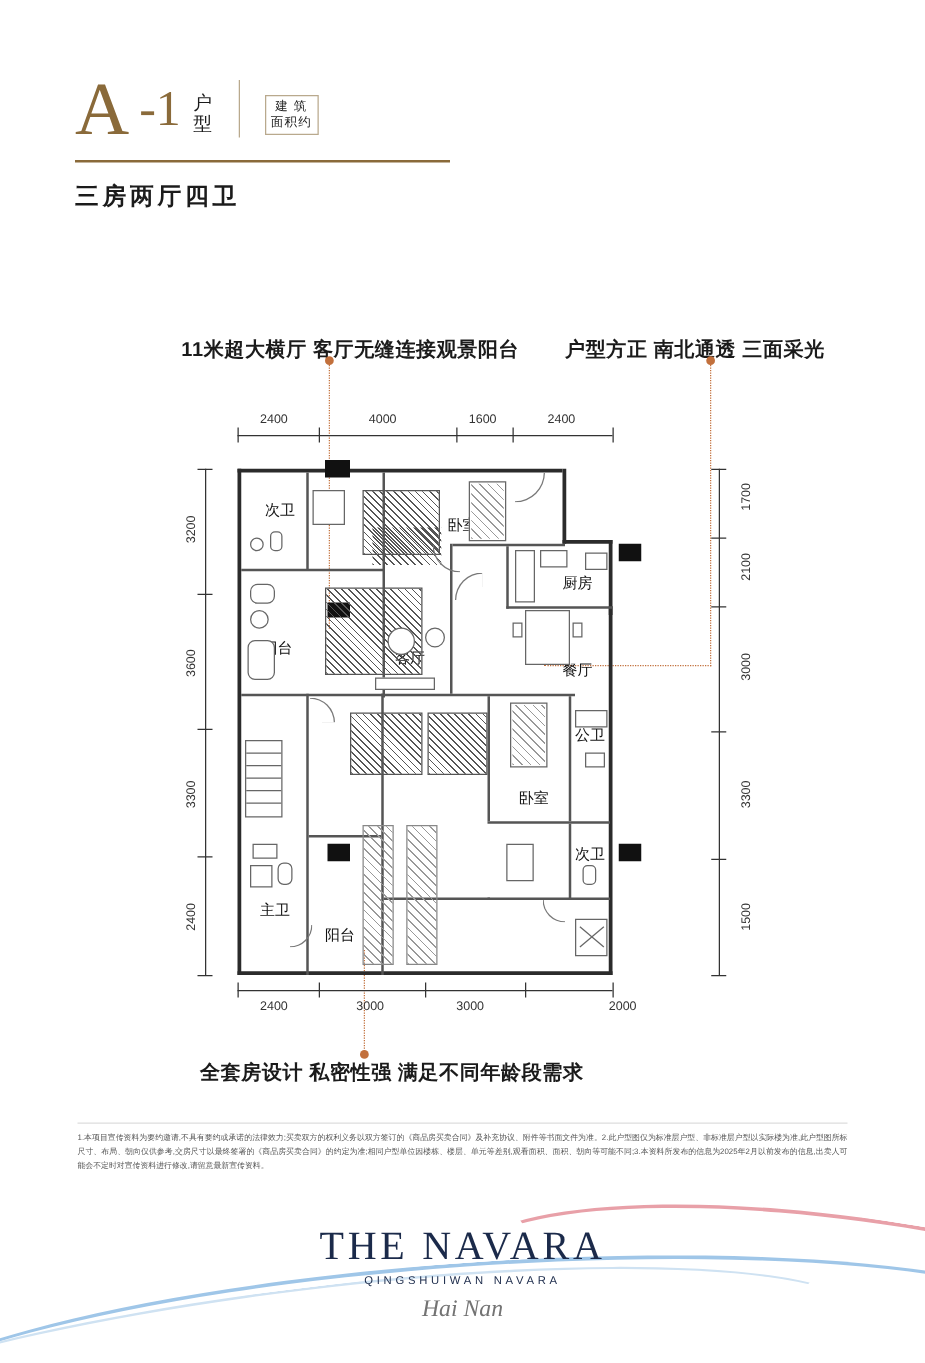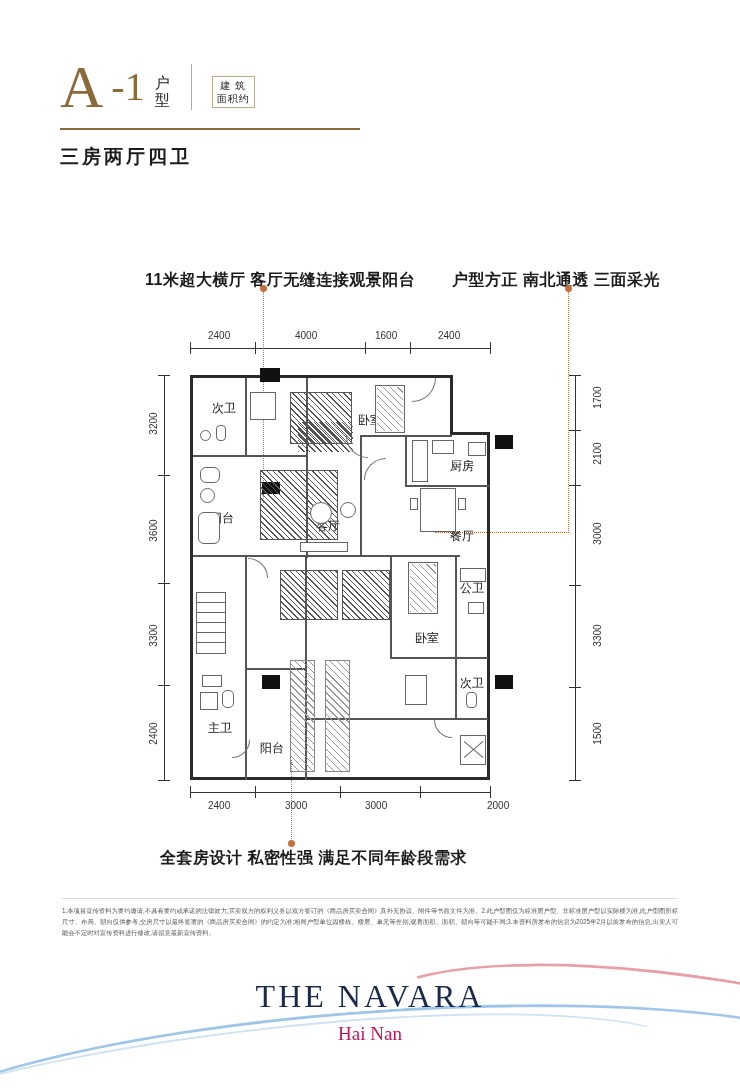--- a/index.html
+++ b/index.html
@@ -102,21 +102,21 @@
   .swoosh { position:absolute; border-radius:50%; }
   .brand { position:absolute; width:740px; text-align:center; top:18px; }
   .brand-main {
     font-size:32px; letter-spacing:3px; color:#1b2a4a; font-family:"Liberation Serif", serif;
   }
   .brand-sub {
     font-size:9px; letter-spacing:3px; color:#1b2a4a; margin-top:4px;
     font-family:"Liberation Sans", sans-serif;
   }
   .brand-hainan {
-    font-size:19px; color:#be185d; margin-top:8px; 
+    font-size:19px; color:#737373; margin-top:8px; font-style:italic;
     font-family:"Liberation Serif", serif;
   }
 </style>
 </head>
 <body>
 
 <div class="header">
   <div class="title-row">
     <span class="big-a">A</span>
     <span class="dash-one">-1</span>
@@ -302,15 +302,16 @@
 
 <div class="disclaimer-rule"></div>
 <div class="disclaimer">1.本项目宣传资料为要约邀请,不具有要约或承诺的法律效力;买卖双方的权利义务以双方签订的《商品房买卖合同》及补充协议、附件等书面文件为准。2.此户型图仅为标准层户型、非标准层户型以实际楼为准,此户型图所标尺寸、布局、朝向仅供参考,交房尺寸以最终签署的《商品房买卖合同》的约定为准;相同户型单位因楼栋、楼层、单元等差别,观看面积、面积、朝向等可能不同;3.本资料所发布的信息为2025年2月以前发布的信息,出卖人可能会不定时对宣传资料进行修改,请留意最新宣传资料。</div>
 
 <div class="footer">
   <div class="swoosh" style="left:-120px; top:50px; width:1000px; height:200px; border:3px solid #9fc6e8; border-color:#9fc6e8 transparent transparent transparent; transform:rotate(-4deg);"></div>
   <div class="swoosh" style="left:360px; top:18px; width:700px; height:180px; border:3px solid #e8a0a8; border-color:#e8a0a8 transparent transparent transparent; transform:rotate(9deg);"></div>
   <div class="swoosh" style="left:-200px; top:70px; width:900px; height:160px; border:2px solid #cfe2f2; border-color:#cfe2f2 transparent transparent transparent; transform:rotate(-7deg);"></div>
   <div class="brand">
     <div class="brand-main">THE NAVARA</div>
+    <div class="brand-sub">QINGSHUIWAN NAVARA</div>
     <div class="brand-hainan">Hai Nan</div>
   </div>
 </div>
 
 </body></html>

